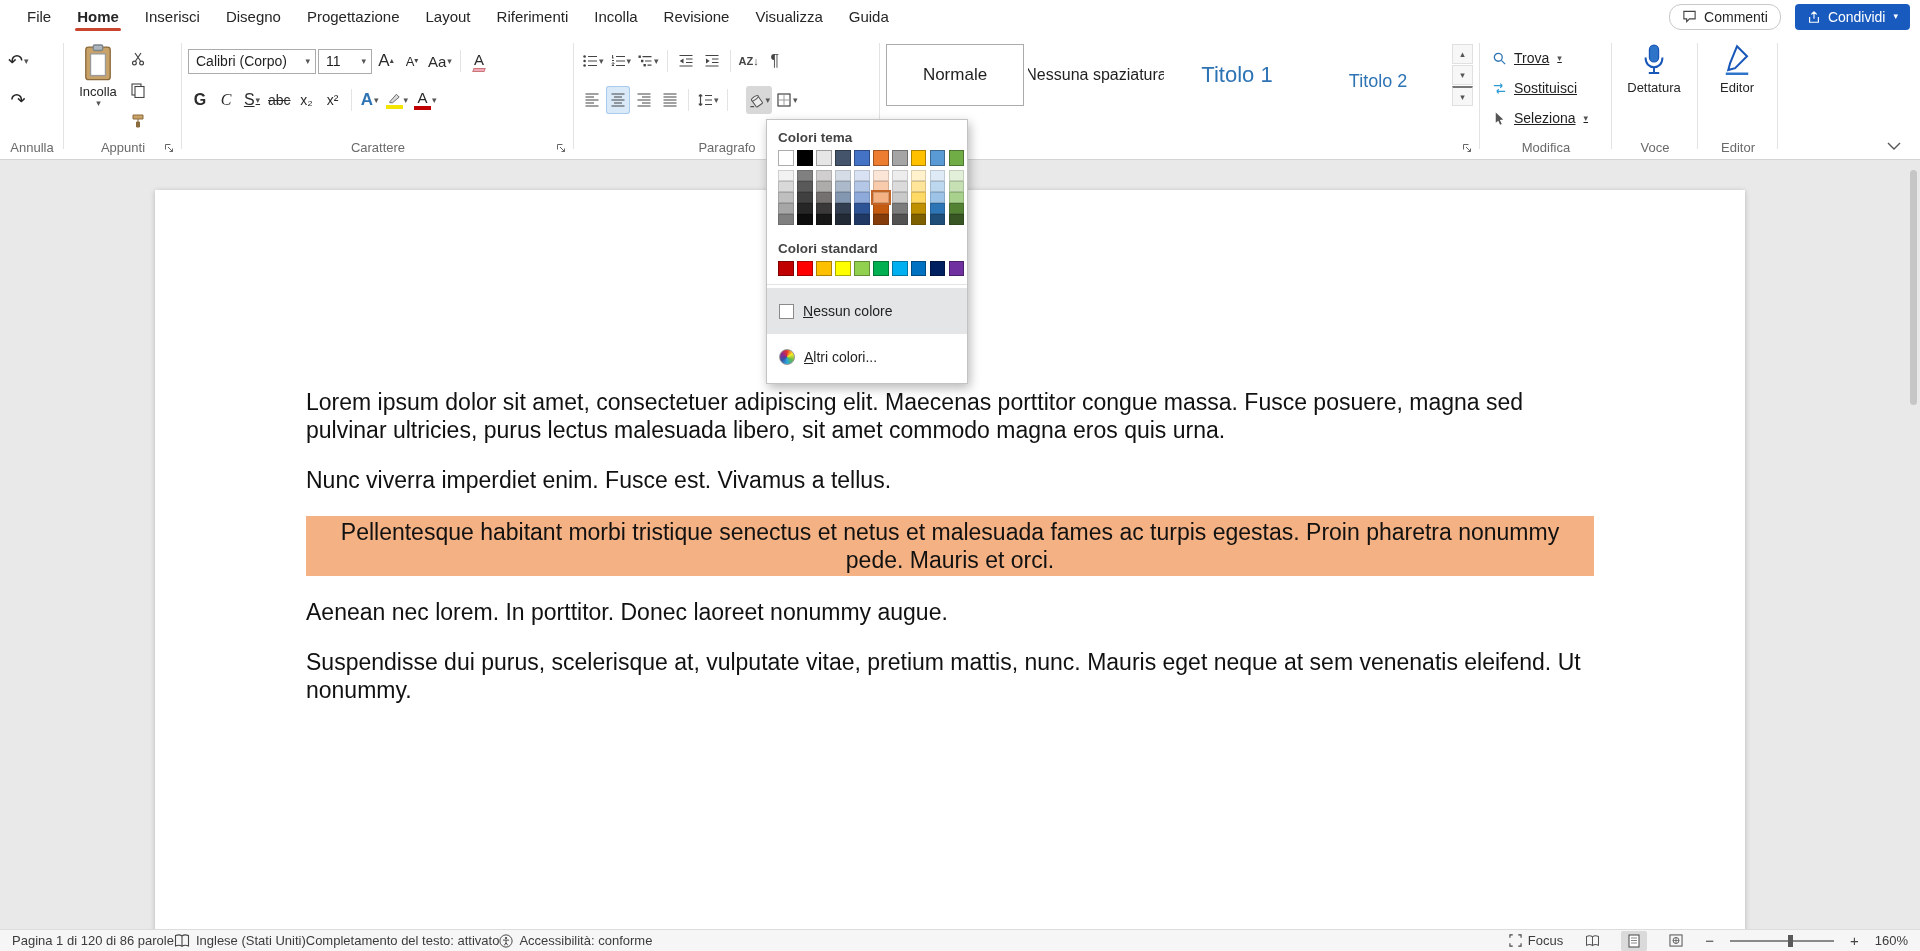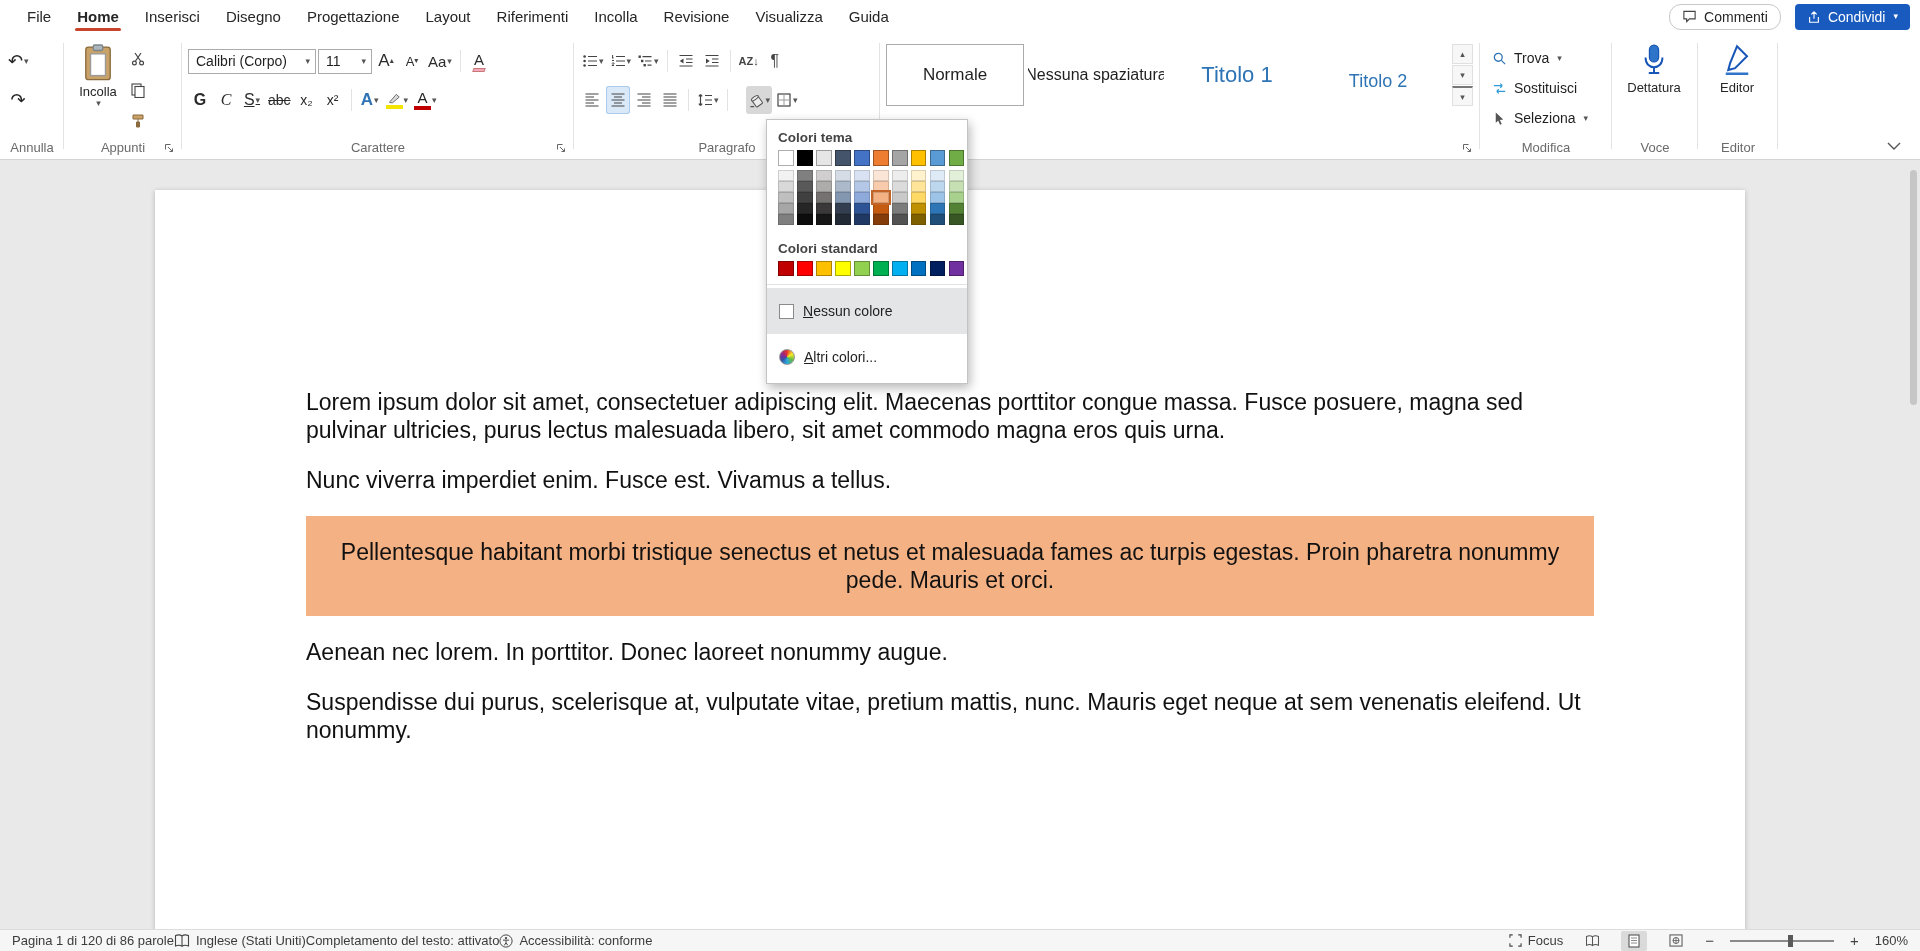--- a/index.html
+++ b/index.html
@@ -52,21 +52,21 @@
   .style-label { pointer-events:none; }
   .style-card.normal .style-label { font-size:17px; color:#1F1F1F; }
   .style-card.nospacing .style-label { font-size:16px; color:#1F1F1F; }
   .style-card.h1 .style-label { font-size:22px; color:#2E74B5; }
   .style-card.h2 .style-label { font-size:18px; color:#2E74B5;margin-top:12px; }
   .gallery-scroll { display:flex; flex-direction:column; gap:1px; margin-top:11px; margin-left:2px; }
   .gscroll-btn { width:21px; height:20px; border:1px solid #E0E0E0; background:#F7F7F7; display:flex; align-items:center; justify-content:center; font-size:9px; color:#555; }
 
   
   .edit-rows { display:flex; flex-direction:column; gap:4px; margin-top:12px; }
-  .edit-row { display:flex; align-items:center; gap:7px; height:26px; padding:0 6px; font-size:14px; color:#1F1F1F; border-radius:3px; }
+  .edit-row { display:flex; align-items:center; gap:7px; height:26px; padding:0 6px; font-size:14px; color:#1F1F1F; border-radius:3px;text-decoration:underline; }
 
   .ribbon-collapse { position:absolute; right:18px; bottom:8px; }
 
   
   .color-dropdown { position:absolute; left:766px; top:119px; width:202px; background:#fff; border:1px solid #C3C3C3; box-shadow:2px 4px 10px rgba(0,0,0,.28); z-index:60; padding:4px 0 3px; }
   .cd-title { font-weight:bold; font-size:13.5px; color:#444; padding:6px 11px 5px; }
   .swatch-row { display:flex; gap:3.4px; padding:0 11px; }
   .swatch-row.variants { gap:3.4px; padding:0 11px; }
   .swatch { width:15.6px; height:15.6px; border:1px solid rgba(0,0,0,.32); flex:none; position:relative; }
   .variants .swatch { height:11px; border:1px solid rgba(0,0,0,.14); }
@@ -80,21 +80,21 @@
   .cd-item .item-label::first-letter { text-decoration:underline; }
   .nocolor-chip { width:15px; height:15px; background:#fff; border:1px solid #8A8A8A; flex:none; }
   .wheel { width:16px; height:16px; border-radius:50%; flex:none;
     background:conic-gradient(#e3312d,#f8ec24,#62bb46,#28a8e0,#3a4ea1,#93268f,#e3312d); border:1px solid #999; }
 
   
   .docarea { position:absolute; top:160px; left:0; right:0; bottom:22px; background:#E9E9E9; overflow:hidden; }
   .page { position:absolute; left:155px; top:30px; width:1590px; height:980px; background:#fff; box-shadow:0 1px 5px rgba(0,0,0,.22); }
   .textblock { padding:198px 151px 0 151px; font-size:23px; line-height:28px; color:#111; }
   .para { margin-bottom:22px; }
-  .para.hl { padding:22px 4px; }
+  .para.hl { padding:2px 4px; }
   .doc-scrollbar { position:absolute; right:1px; top:4px; bottom:4px; width:11px; }
   .doc-scroll-thumb { position:absolute; top:6px; left:2px; width:7px; height:235px; background:#C6C6C6; border-radius:4px; }
 
   
   .statusbar { position:absolute; left:0; right:0; bottom:0; height:22px; background:#F6F6F6; border-top:1px solid #DCDCDC; display:flex; align-items:center; font-size:13px; color:#3C3C3C; padding:0 12px; }
   .sb-left { display:flex; align-items:center; }
   .sb-right { margin-left:auto; display:flex; align-items:center; gap:16px; }
   .sb-item { display:flex; align-items:center; gap:6px; white-space:nowrap; }
   .view-btn { width:26px; height:20px; display:flex; align-items:center; justify-content:center; border-radius:2px; }
   .view-btn.selected { background:#DADADA; }

